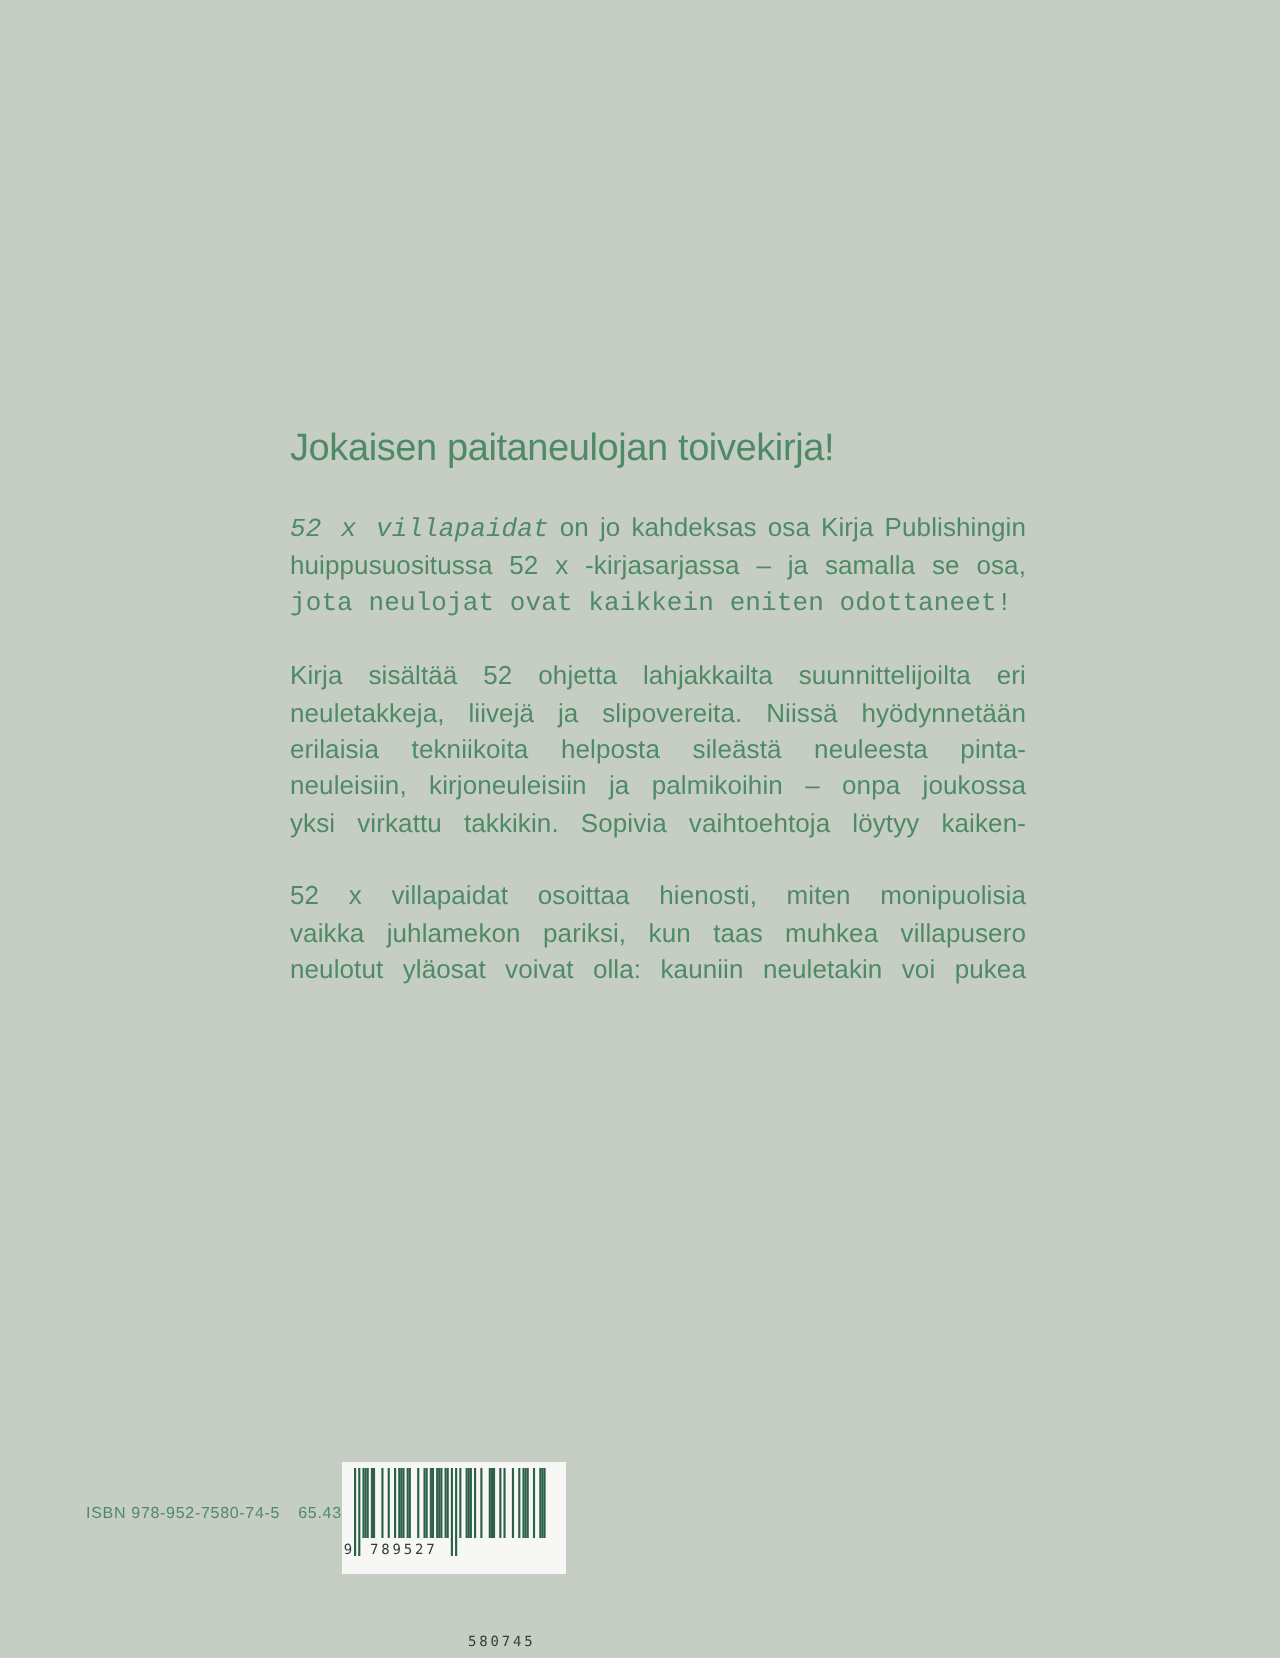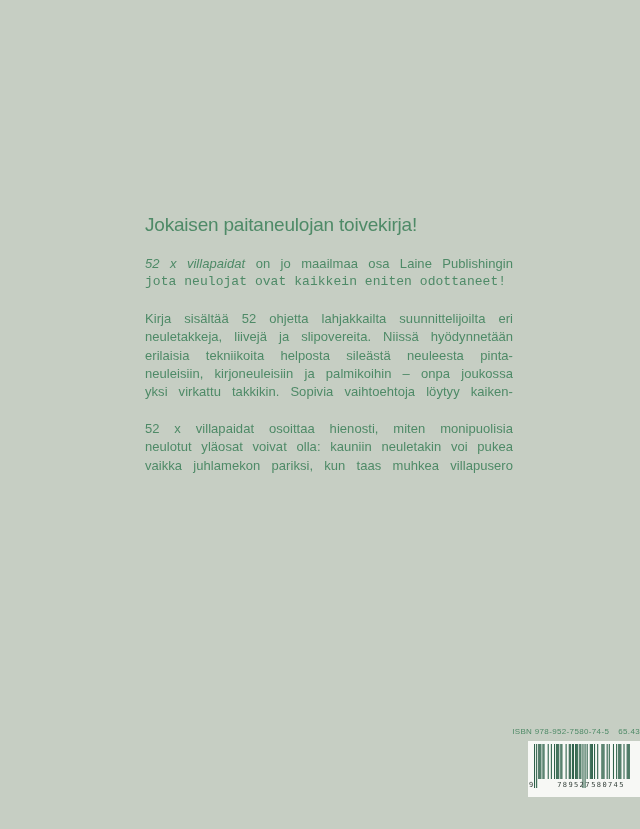--- a/index.html
+++ b/index.html
@@ -38,30 +38,30 @@
   }
   .para .line {
     text-align: justify;
     text-align-last: justify;
     white-space: nowrap;
   }
   .para .line.last {
     text-align-last: left;
     font-family: Liberation Mono, monospace;
   }
-  .para em { font-style: italic; }
+  .para em { font-style: italic; font-family: Liberation Mono, monospace; }
 
   .footer {
     position: absolute;
     left: 0;
     top: 727px;
     width: 640px;
     display: flex;
-    flex-direction: column;
-    align-items: flex-end;
+    align-items: center;
+    padding-left: 43px;
   }
   .isbn-line {
     display: flex;
     gap: 9px;
     font-size: 8px;
     letter-spacing: 0.35px;
     color: var(--text, #4e8a67);
     line-height: 10px;
   }
   .barcode-box {
@@ -79,46 +79,47 @@
   }
   .bd {
     position: absolute;
     top: 40px;
     font-family: "DejaVu Sans Mono", monospace;
     font-size: 7px;
     line-height: 9px;
     color: var(--barcode-digits, #333f39);
   }
   .bd-first { left: 1px; }
-  .bd-left  { left: 26px; width: 40px; text-align: center; letter-spacing: 1.4px; }
-  .bd-right { left: 60px; width: 40px; text-align: center; letter-spacing: 1.4px; }
+  .bd-left  { left: 11px; width: 40px; text-align: center; letter-spacing: 1.4px; }
+  .bd-right { left: 60px; width: 40px; text-align: center; letter-spacing: 1.4px; margin-top: 46px; }
 </style>
 </head>
 <body>
 
 <div class="cover">
 
   <div class="text-block">
     <h1 class="headline">Jokaisen paitaneulojan toivekirja!</h1>
     <div>
         <div class="para">
-          <div class="line"><em>52 x villapaidat</em><span> on jo maailmaa osa Laine Publishingin</span></div>
+          <div class="line"><em>52 x villapaidat</em><span> on jo kahdeksas osa Kirja Publishingin</span></div>
+          <div class="line"><span>huippusuositussa 52 x -kirjasarjassa – ja samalla se osa,</span></div>
           <div class="line last"><span>jota neulojat ovat kaikkein eniten odottaneet!</span></div>
         </div>
         <div class="para">
           <div class="line"><span>Kirja sisältää 52 ohjetta lahjakkailta suunnittelijoilta eri</span></div>
           <div class="line"><span>neuletakkeja, liivejä ja slipovereita. Niissä hyödynnetään</span></div>
           <div class="line"><span>erilaisia tekniikoita helposta sileästä neuleesta pinta-</span></div>
           <div class="line"><span>neuleisiin, kirjoneuleisiin ja palmikoihin – onpa joukossa</span></div>
           <div class="line"><span>yksi virkattu takkikin. Sopivia vaihtoehtoja löytyy kaiken-</span></div>
         </div>
         <div class="para">
           <div class="line"><span>52 x villapaidat osoittaa hienosti, miten monipuolisia</span></div>
+          <div class="line"><span>vaikka juhlamekon pariksi, kun taas muhkea villapusero</span></div>
           <div class="line"><span>neulotut yläosat voivat olla: kauniin neuletakin voi pukea</span></div>
-          <div class="line"><span>vaikka juhlamekon pariksi, kun taas muhkea villapusero</span></div>
         </div>
       </div>
   </div>
 
   <div class="footer">
     <div class="isbn-line">
       <span>ISBN 978-952-7580-74-5</span>
       <span>65.43</span>
     </div>
     <div class="barcode-box">

